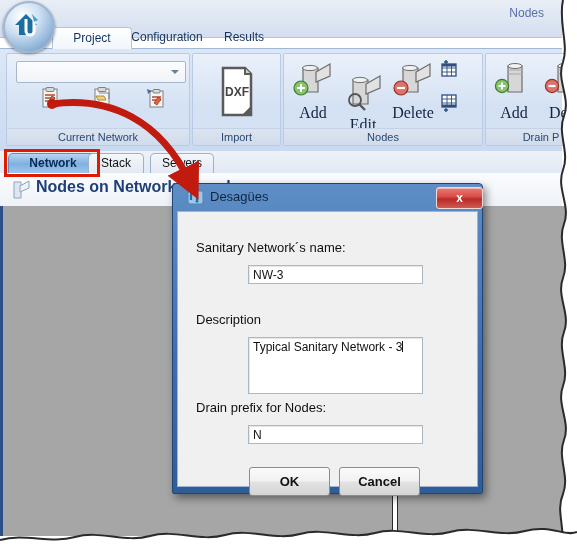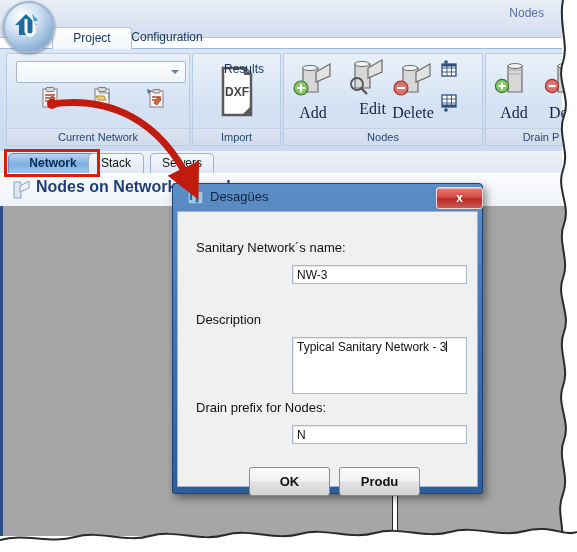--- a/index.html
+++ b/index.html
@@ -268,21 +268,20 @@
     position: absolute;
     background: #ffffff;
     border: 1px solid #aab7c6;
     box-shadow: inset 1px 1px 1px rgba(0,0,0,.10);
     font-size: 12px;
     color: #111;
     padding: 2px 4px;
     box-sizing: border-box;
     overflow: hidden;
     white-space: nowrap;
-    margin-left: 44px;
   }
   #name-input  { left: 70px;  top: 53px;  width: 175px; height: 19px; line-height: 15px; }
   #desc-input  { left: 70px;  top: 125px; width: 175px; height: 57px; white-space: normal; line-height: 14px; }
   #prefix-input{ left: 70px;  top: 213px; width: 175px; height: 19px; line-height: 15px; }
   #caret {
     display: inline-block;
     width: 1px;
     height: 11px;
     background: #111;
     vertical-align: -1px;
@@ -348,21 +347,21 @@
     </svg>
   </div>
 
   <div id="ribbon-tabs">
     <div class="rtab active" style="left:0px;width:56px;">
       <span>Project</span>
     </div>
     <div class="rtab" style="left:60px;width:88px;">
       <span>Configuration</span>
     </div>
-    <div class="rtab" style="left:152px;width:58px;margin-top:32px;">
+    <div class="rtab" style="left:152px;width:58px;">
       <span>Results</span>
     </div>
   </div>
 
   <div id="ribbon">
 
     <div class="rgroup" style="left:6px;width:182px;">
       <div id="network-combo">
         <span style="position:absolute;left:4px;top:3px;font-size:11px;color:#333;"></span>
         <span class="arrow"></span>
@@ -421,21 +420,21 @@
         <svg width="42" height="38" viewBox="0 0 42 38">
           <path d="M11 6 L26 6 L26 30 L11 30 Z" fill="#d7d7d7" stroke="#6d6d6d" stroke-width="1.2"></path>
           <path d="M24 10 L38 2 L38 14 L24 20 Z" fill="#e2e2e2" stroke="#6d6d6d" stroke-width="1.2"></path>
           <ellipse cx="18" cy="6" rx="7.5" ry="2.6" fill="#f0f0f0" stroke="#6d6d6d" stroke-width="1"></ellipse>
           <circle cx="9" cy="26" r="7" fill="#86c46e" stroke="#3f7a2c" stroke-width="1.2"></circle>
           <path d="M9 22 L9 30 M5 26 L13 26" stroke="#fff" stroke-width="2"></path>
         </svg>
         <span class="lbl">Add</span>
       </div>
 
-      <div class="rbtn" style="left:56px;top:4px;text-align:right;">
+      <div class="rbtn" style="left:56px;top:20px;">
         <svg width="42" height="38" viewBox="0 0 42 38">
           <path d="M11 6 L26 6 L26 30 L11 30 Z" fill="#d7d7d7" stroke="#6d6d6d" stroke-width="1.2"></path>
           <path d="M24 10 L38 2 L38 14 L24 20 Z" fill="#e2e2e2" stroke="#6d6d6d" stroke-width="1.2"></path>
           <ellipse cx="18" cy="6" rx="7.5" ry="2.6" fill="#f0f0f0" stroke="#6d6d6d" stroke-width="1"></ellipse>
           <circle cx="13" cy="26" r="6" fill="none" stroke="#555" stroke-width="1.8"></circle>
           <path d="M17 30 L23 36" stroke="#555" stroke-width="2.4"></path>
         </svg>
         <span class="lbl">Edit</span>
       </div>
 
@@ -539,21 +538,21 @@
       <div class="dlg-label" style="left:18px;top:28px;">Sanitary Network´s name:</div>
       <div class="dlg-input" id="name-input">NW-3</div>
 
       <div class="dlg-label" style="left:18px;top:100px;">Description</div>
       <div class="dlg-input" id="desc-input"><span>Typical Sanitary Network - 3</span><span id="caret"></span></div>
 
       <div class="dlg-label" style="left:18px;top:188px;">Drain prefix for Nodes:</div>
       <div class="dlg-input" id="prefix-input">N</div>
 
       <div class="dlg-button" id="ok-button">OK</div>
-      <div class="dlg-button" id="cancel-button">Produ</div>
+      <div class="dlg-button" id="cancel-button">Cancel</div>
 
     </div>
   </div>
 
   <div id="highlight-box"></div>
 
   <svg id="arrow-svg">
     <defs>
       <marker id="arrowhead" markerWidth="5" markerHeight="5" refX="2.2" refY="2.5" orient="auto">
         <path d="M0,0 L5,2.5 L0,5 Z" fill="#c11a0f"></path>

